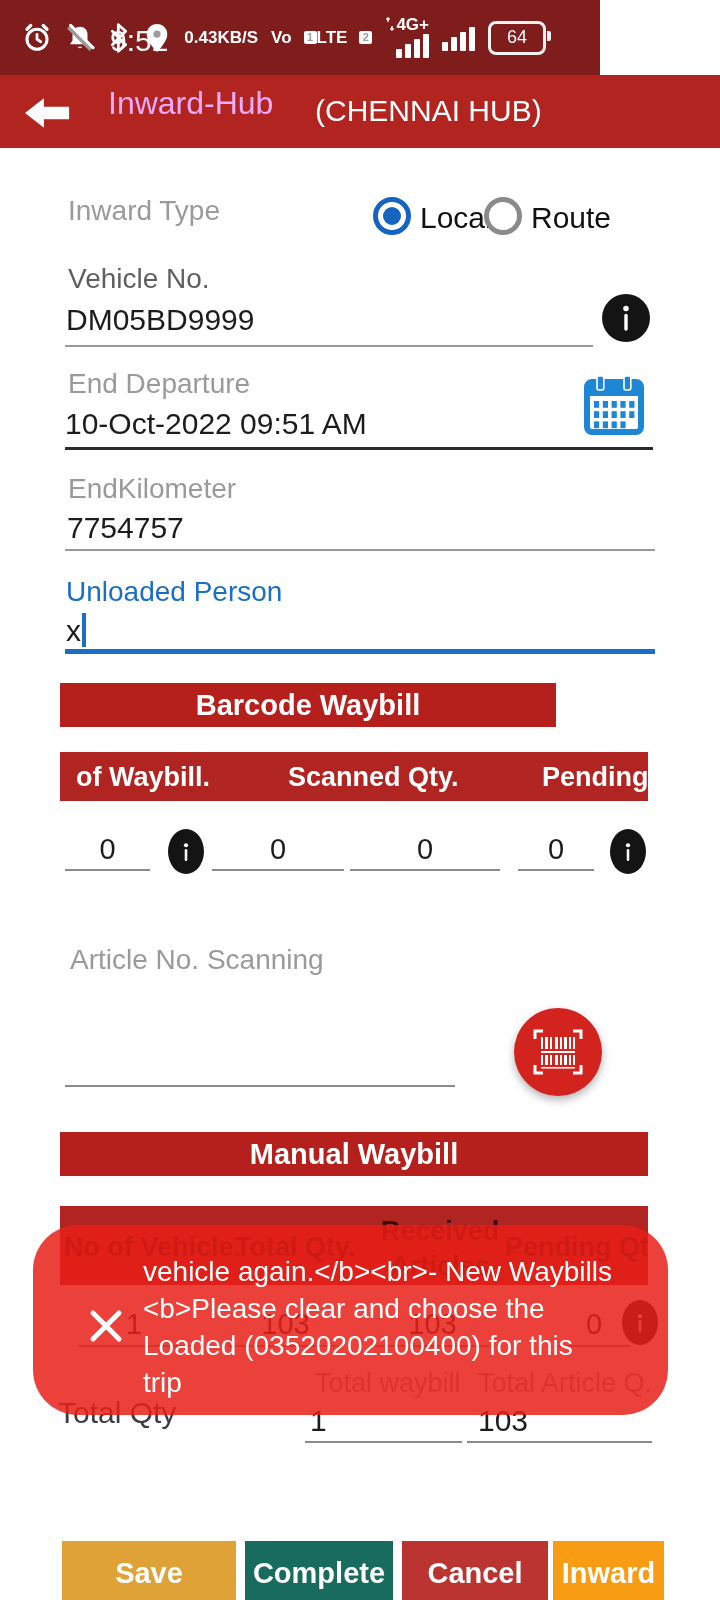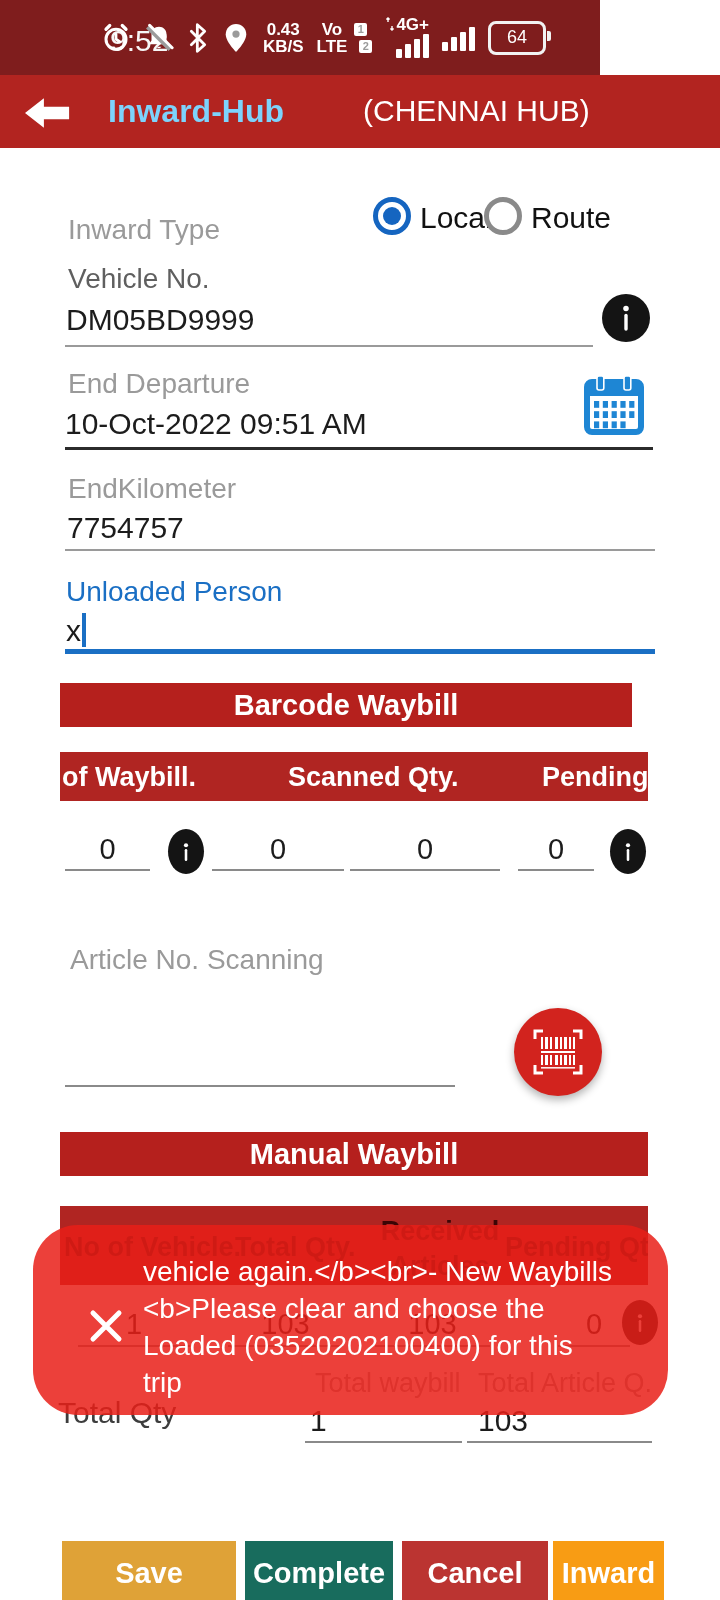--- a/index.html
+++ b/index.html
@@ -6,38 +6,38 @@
   .screen{position:relative;width:720px;height:1600px;margin:0 auto;background:#ffffff;
           overflow:hidden;font-family:"Liberation Sans",sans-serif;}
   .abs{position:absolute;}
 
   
   .statusbar{position:absolute;left:0;top:0;width:600px;height:75px;background:#7f1d1d;
              display:flex;align-items:center;}
   .time{position:absolute;left:110px;top:24px;color:#f7f7f7;font-size:30px;}
   .sicons{position:absolute;right:54px;top:0;height:75px;display:flex;align-items:center;gap:13px;}
   .sicons svg{display:block;}
-  .stack{display:flex;flex-direction:column;align-items:center;color:#fff;font-weight:bold;
+  .stack{display:flex;flex-direction:row;align-items:flex-end;color:#fff;font-weight:bold;
          font-size:17px;line-height:17px;}
   .volte .vrow{display:flex;align-items:center;gap:12px;}
   .simbox{display:inline-block;background:#fff;color:#9b9b9b;font-size:11px;line-height:13px;
           width:13px;text-align:center;border-radius:2px;font-weight:bold;}
   .signal{display:flex;flex-direction:column;align-items:flex-end;}
   .siglabel{color:#fff;font-size:17px;font-weight:bold;line-height:15px;display:flex;gap:1px;}
   .bars{display:flex;align-items:flex-end;gap:3px;height:26px;}
   .bars i{display:block;width:6px;background:#fff;border-radius:1px;}
   .battery{width:52px;height:28px;border:3px solid #f2f2f2;border-radius:8px;display:flex;
            align-items:center;justify-content:center;color:#fff;font-size:18px;position:relative;}
   .battery:after{content:"";position:absolute;right:-8px;top:7px;width:4px;height:10px;
                  background:#f2f2f2;border-radius:0 2px 2px 0;}
 
   
   .appbar{position:absolute;left:0;top:75px;width:720px;height:73px;background:#b22420;}
-  .title{position:absolute;left:108px;top:18px;color:#7dd3fc;font-size:32px;font-weight:bold;}
-  .subtitle{position:absolute;left:315px;top:19px;color:#fff;font-size:30px;margin-left:48px;}
+  .title{position:absolute;left:108px;top:10px;color:#f0abfc;font-size:32px;font-weight:normal;}
+  .subtitle{position:absolute;left:315px;top:19px;color:#fff;font-size:30px;}
 
   
   .lbl{color:#9a9a9a;font-size:28px;}
   .val{color:#1c1c1c;font-size:30px;}
   .uline{background:#9a9a9a;height:2px;}
   .radio{width:38px;height:38px;border-radius:50%;box-sizing:border-box;background:#fff;}
   .radio.sel{border:5px solid #1565c0;position:relative;}
   .radio.sel:after{content:"";position:absolute;left:5px;top:5px;width:18px;height:18px;
                    border-radius:50%;background:#1565c0;}
   .radio.unsel{border:5px solid #8a8a8a;}
@@ -142,21 +142,21 @@
   </div>
 
   <div class="appbar">
     <svg class="abs" style="left:25px;top:22px" width="45" height="32" viewBox="0 0 100 70">
       <polygon points="0,35 42,2 42,21 98,21 98,49 42,49 42,68" fill="#fff"></polygon>
     </svg>
     <span class="title">Inward-Hub</span>
     <span class="subtitle">(CHENNAI HUB)</span>
   </div>
 
-  <div class="abs lbl" style="left:68px;top:214px">Inward Type</div>
+  <div class="abs lbl" style="left:68px;top:195px">Inward Type</div>
   <div class="abs radio sel" style="left:373px;top:197px"></div>
   <div class="abs radlbl" style="left:420px;top:201px">Local</div>
   <div class="abs radio unsel" style="left:484px;top:197px"></div>
   <div class="abs radlbl" style="left:531px;top:201px">Route</div>
 
   <div class="abs lbl" style="left:68px;top:263px;color:#5f5f5f">Vehicle No.</div>
   <div class="abs val" style="left:66px;top:303px">DM05BD9999</div>
   <div class="abs uline" style="left:65px;top:345px;width:528px"></div>
   <div class="abs infoicon" style="left:602px;top:294px;width:48px;height:48px">
     <svg width="26" height="32" viewBox="0 0 24 30">
@@ -192,23 +192,23 @@
   </svg>
 
   <div class="abs lbl" style="left:68px;top:473px">EndKilometer</div>
   <div class="abs val" style="left:67px;top:511px">7754757</div>
   <div class="abs uline" style="left:65px;top:549px;width:590px"></div>
 
   <div class="abs lbl" style="left:66px;top:576px;color:#1a6fc4">Unloaded Person</div>
   <div class="abs val" style="left:66px;top:613px"><span>x</span><span class="caret"></span></div>
   <div class="abs uline" style="left:65px;top:649px;width:590px;height:5px;background:#1a6fc4"></div>
 
-  <div class="abs banner" style="left:60px;top:683px;width:572px;height:44px">Barcode Waybill</div>
+  <div class="abs banner" style="left:60px;top:683px;width:496px;height:44px">Barcode Waybill</div>
   <div class="abs band" style="left:60px;top:752px;width:588px;height:49px">
-    <span class="bandtxt" style="left:2px;top:10px">of Waybill.</span>
+    <span class="bandtxt" style="left:16px;top:10px">of Waybill.</span>
     <span class="bandtxt" style="left:228px;top:10px">Scanned Qty.</span>
     <span class="bandtxt" style="left:482px;top:10px">Pending Q</span>
   </div>
   <div class="abs cellv" style="left:65px;top:833px;width:85px">0</div>
   <div class="abs uline" style="left:65px;top:869px;width:85px;background:#8a8a8a"></div>
   <div class="abs infoicon" style="left:168px;top:829px;width:36px;height:45px">
     <svg width="18" height="28" viewBox="0 0 24 30">
         <circle cx="12" cy="6" r="2.8" fill="#fff"></circle>
         <rect x="10.3" y="11" width="3.4" height="16" rx="1.7" fill="#fff"></rect>
       </svg>

